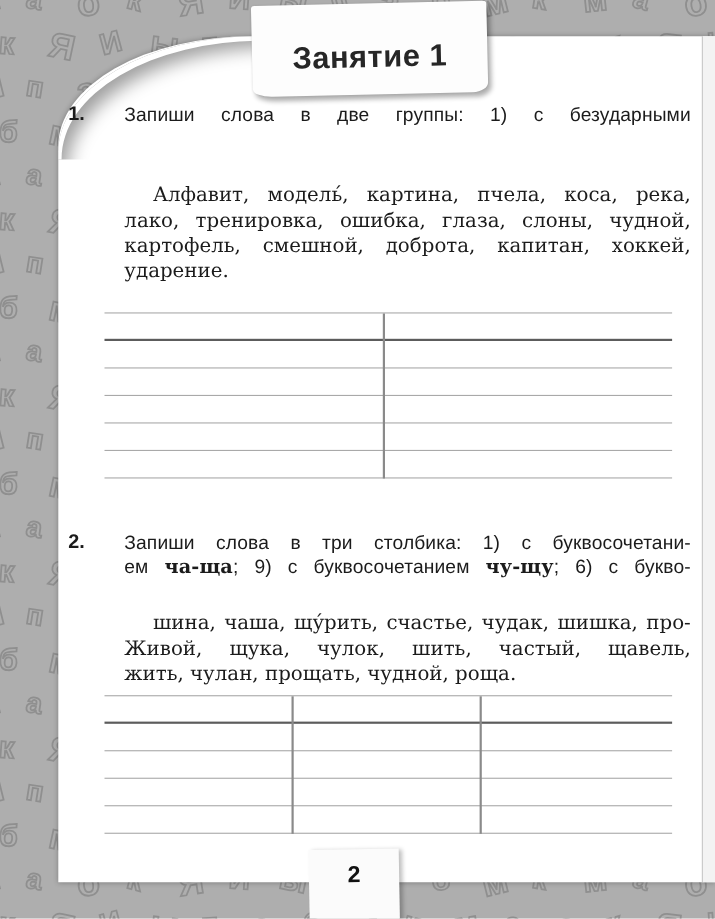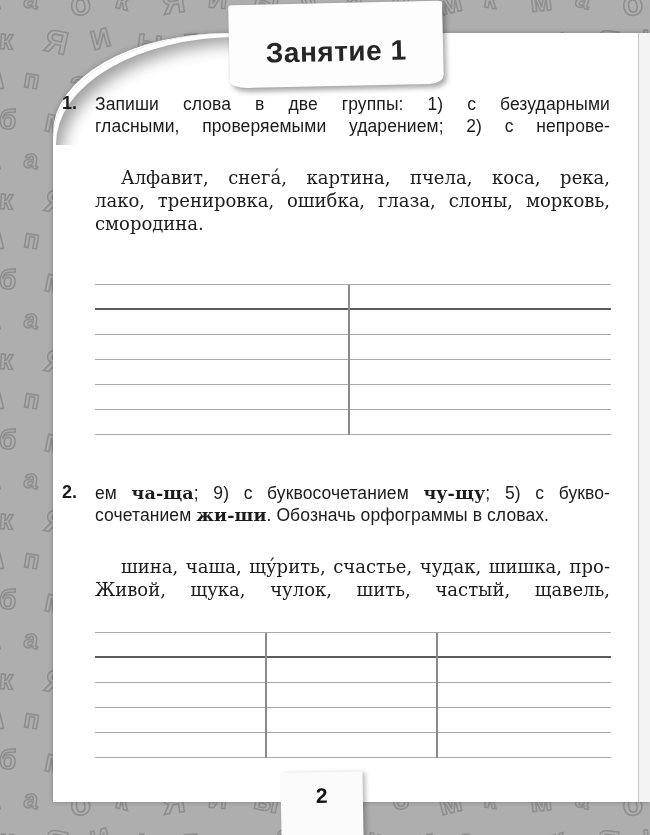--- a/index.html
+++ b/index.html
@@ -28,21 +28,21 @@
     box-shadow:inset 5px 6px 0 -2px #ffffff, inset 16px 18px 16px -8px rgba(0,0,0,.38);
   }
   .edge-strip{position:absolute; right:0; top:0; bottom:0; width:11px; background:#f3f3f3;}
   .edge-line{position:absolute; right:11px; top:0; bottom:0; width:1px; background:#c6c6c6;}
   
   .content{position:absolute; inset:0;}
   .ex-num{
     position:absolute; left:9px; width:30px;
     font-weight:bold; font-size:18px; color:var(--text,#1b1b1b);
   }
-  .block{position:absolute; left:42px; width:515px; color:var(--text,#1b1b1b);}
+  .block{position:absolute; left:60px; width:515px; color:var(--text,#1b1b1b);}
   .sans{font-size:17.5px; line-height:22px; letter-spacing:.1px;}
   .serif{font-family:"DejaVu Serif",serif; font-size:18px; line-height:23px;}
   .jline{text-align:justify; text-align-last:justify; white-space:normal;}
   .jlast{text-align-last:left;}
   .alljust .jlast{text-align-last:justify;}
   .indent .jline:first-child{text-indent:26px;}
   .kw{font-family:"DejaVu Serif",serif; font-weight:bold;}
   
   .wtable{
     position:absolute; left:42px; width:516px;
@@ -410,45 +410,46 @@
   <div class="page">
     <div class="curl"></div>
     <div class="edge-strip"></div>
     <div class="edge-line"></div>
 
     <div class="content">
 
       <div class="ex-num" style="top:60px">1.</div>
       <div class="block sans" style="top:60px">
           <div class="jline">Запиши слова в две группы: 1) с безударными</div>
-          <div class="jline">гласными, проверяемыми ударением; 2) с непрове-</div>
         </div>
       <div class="block serif indent" style="top:133px">
-          <div class="jline">Алфавит, снега́, картина, пчела, коса, река,</div>
-          <div class="jline">лако, тренировка, ошибка, глаза, слоны, морковь,</div>
-          <div class="jline jlast">смородина.</div>
+          <div class="jline">Алфавит, модель́, картина, пчела, коса, река,</div>
+          <div class="jline">лако, тренировка, ошибка, глаза, слоны, чудной,</div>
+          <div class="jline">картофель, смешной, доброта, капитан, хоккей,</div>
+          <div class="jline jlast">ударение.</div>
         </div>
       <div class="wtable" style="top: 251px; height: 150px;">
           <div class="trow dark" style="height: 25px;"></div>
           <div class="trow" style="height: 25px;"></div>
           <div class="trow" style="height: 25px;"></div>
           <div class="trow" style="height: 25px;"></div>
           <div class="trow" style="height: 25px;"></div>
           <div class="trow" style="height: 25px;"></div>
           <div class="tdiv" style="left: 253px;"></div>
         </div>
 
       <div class="ex-num" style="top:449px">2.</div>
       <div class="block sans" style="top:449px">
-          <div class="jline"><span>ем </span><span class="kw">ча-ща</span><span>; 9) с буквосочетанием </span><span class="kw">чу-щу</span><span>; 5) с букво-</span></div>
-          <div class="jline jlast"><span>сочетанием </span><span class="kw">жи-ши</span><span>. Обозначь орфограммы в словах.</span></div>
+          <div class="jline"><span>Запиши слова в три столбика: 1) с буквосочетани-</span></div>
+          <div class="jline"><span>ем </span><span class="kw">ча-ща</span><span>; 9) с буквосочетанием </span><span class="kw">чу-щу</span><span>; 6) с букво-</span></div>
         </div>
       <div class="block serif indent" style="top:522px">
           <div class="jline">шина, чаша, щу́рить, счастье, чудак, шишка, про-</div>
           <div class="jline">Живой, щука, чулок, шить, частый, щавель,</div>
+          <div class="jline jlast">жить, чулан, прощать, чудной, роща.</div>
         </div>
       <div class="wtable" style="top: 599px; height: 125px;">
           <div class="trow dark" style="height: 25px;"></div>
           <div class="trow" style="height: 25px;"></div>
           <div class="trow" style="height: 25px;"></div>
           <div class="trow" style="height: 25px;"></div>
           <div class="trow" style="height: 25px;"></div>
           <div class="tdiv" style="left: 170px;"></div>
           <div class="tdiv" style="left: 341px;"></div>
         </div>

